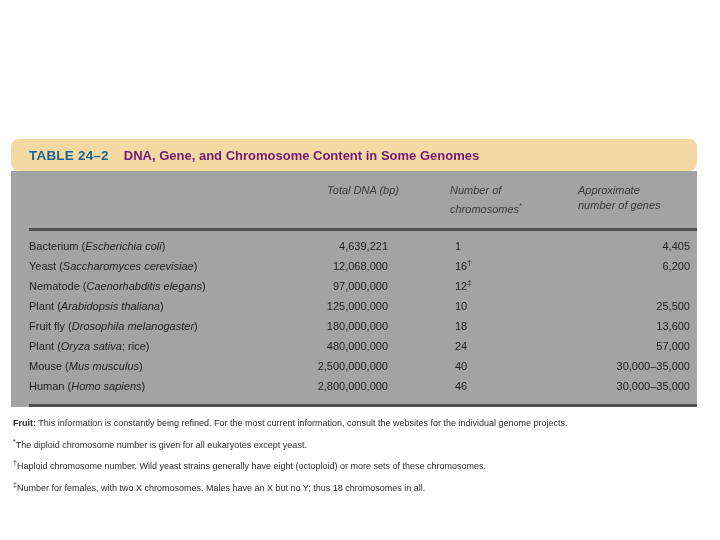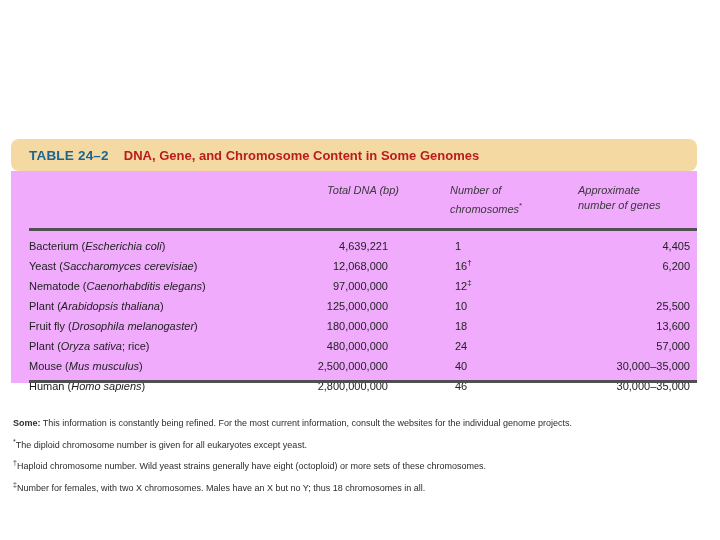--- a/index.html
+++ b/index.html
@@ -28,27 +28,27 @@
   }
   .table-label {
     font-size: 13.5px;
     font-weight: bold;
     color: #1a6593;
     letter-spacing: 0.2px;
   }
   .table-title {
     font-size: 13px;
     font-weight: bold;
-    color: #b91c1c;
+    color: #701a75;
     margin-left: 15px;
   }
 
   .tbl-body {
-    background: #f0abfc;
-    height: 212px;
+    background: #a3a3a3;
+    height: 236px;
     position: relative;
   }
 
   .rule {
     position: absolute;
     left: 18px; right: 0;
     height: 3px;
     background: #505052;
   }
   .rule-top { top: 57px; }
@@ -188,17 +188,17 @@
         <div class="cell-genes">30,000–35,000</div>
       </div>
 
     </div>
 
     <div class="rule rule-bottom"></div>
   </div>
 </div>
 
 <div class="footnotes">
-  <div class="fn-line"><span class="note-label">Some:</span><span> This information is constantly being refined. For the most current information, consult the websites for the individual genome projects.</span></div>
+  <div class="fn-line"><span class="note-label">Fruit:</span><span> This information is constantly being refined. For the most current information, consult the websites for the individual genome projects.</span></div>
   <div class="fn-line"><sup>*</sup><span>The diploid chromosome number is given for all eukaryotes except yeast.</span></div>
   <div class="fn-line"><sup>†</sup><span>Haploid chromosome number. Wild yeast strains generally have eight (octoploid) or more sets of these chromosomes.</span></div>
   <div class="fn-line"><sup>‡</sup><span>Number for females, with two X chromosomes. Males have an X but no Y; thus 18 chromosomes in all.</span></div>
 </div>
 
 </body></html>

